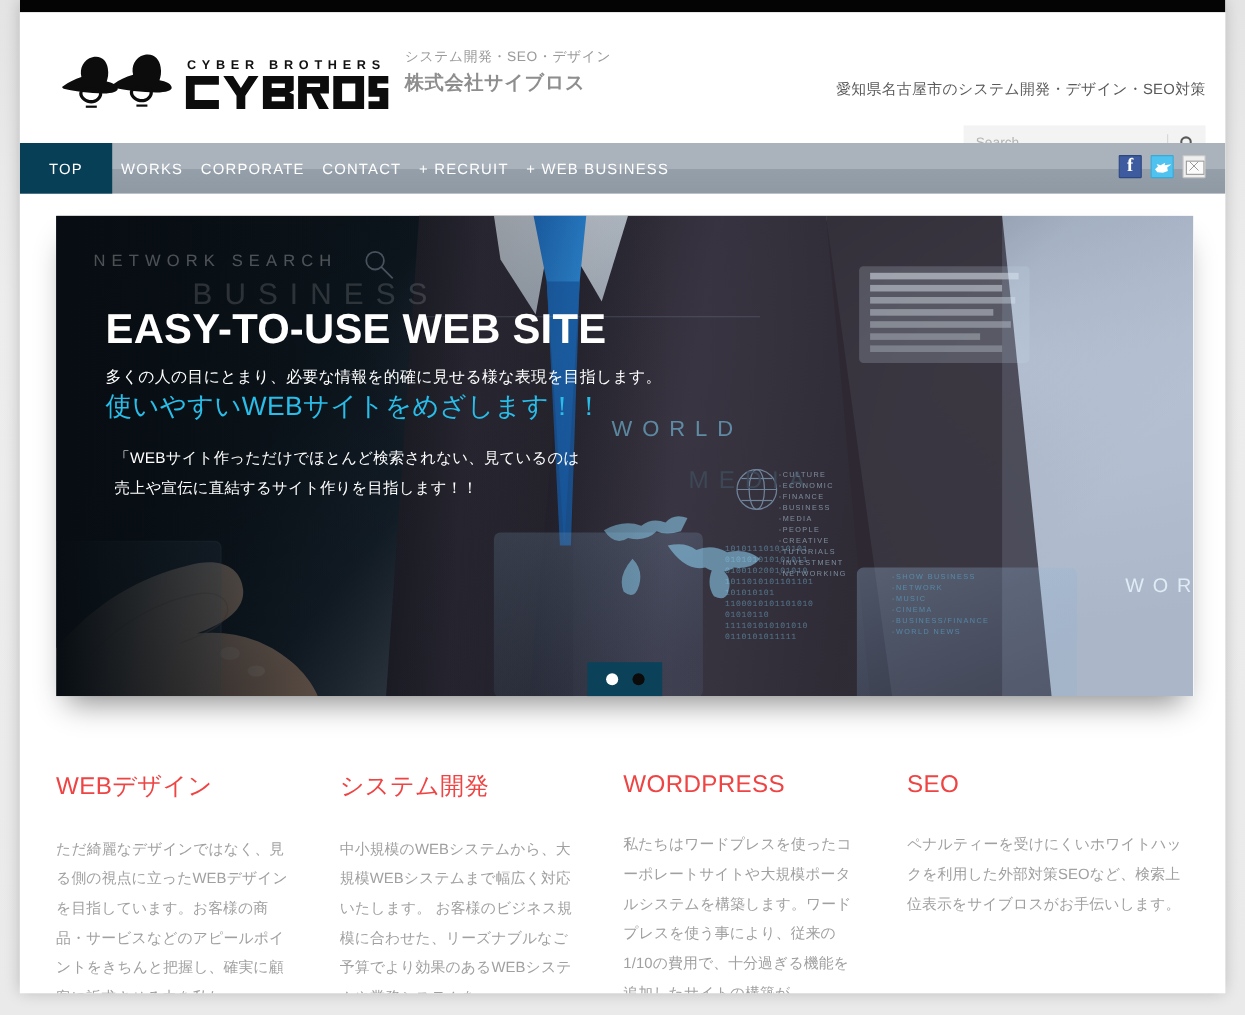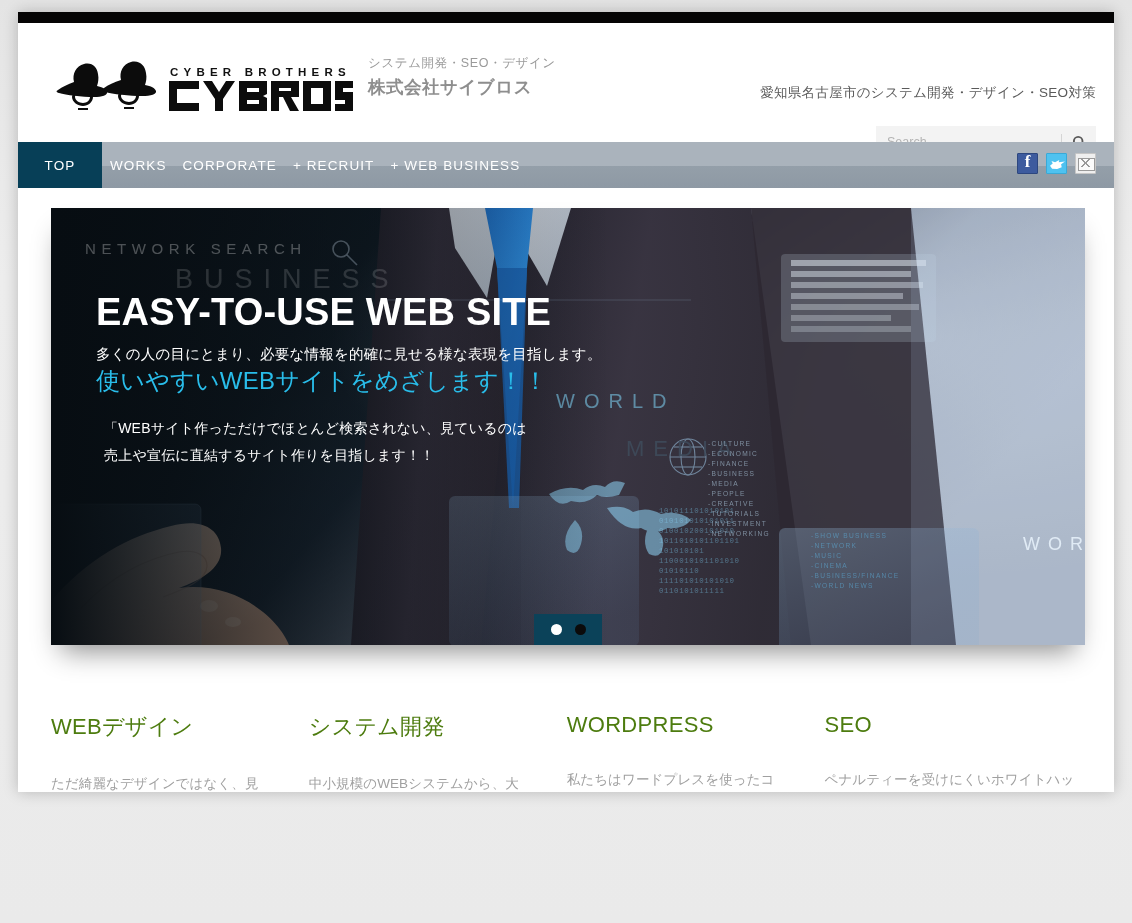--- a/index.html
+++ b/index.html
@@ -15,23 +15,23 @@
     font-family: "Liberation Sans", "DejaVu Sans", sans-serif;
     background: #e9e9e9;
     background-image: linear-gradient(180deg, #e4e4e4 0%, #ededed 30%, #eaeaea 100%);
     position: relative;
   }
 
   
   .page-shell {
     position: absolute;
     left: 18px;
-    top: 12px;
+    top: 0;
     width: 1096px;
-    height: 780px;
+    height: 903px;
     background: #ffffff;
     box-shadow: 0 0 14px rgba(0,0,0,0.22);
     overflow: hidden;
   }
 
   .top-black-bar {
     height: 11px;
     background: #050404;
     width: 100%;
   }
@@ -272,21 +272,21 @@
   .features {
     display: flex;
     padding: 67px 33px 0 33px;
     gap: 0;
   }
   .feature { width: 265px; padding-right: 43px; }
   .feature:last-child { padding-right: 0; }
   .feature h3 {
     font-size: 22px;
     font-weight: normal;
-    color: #4d7c0f;
+    color: #ef4444;
     letter-spacing: 0.3px;
     margin-bottom: 28px;
   }
   .feature p {
     font-size: 13.5px;
     color: #a0a0a0;
     line-height: 2.0;
     letter-spacing: 0.1px;
   }
 </style>
@@ -351,20 +351,21 @@
           <line x1="10.2" y1="10.2" x2="14.5" y2="14.5" stroke="#5a5a5a" stroke-width="2.4" stroke-linecap="round"></line>
         </svg>
       </button>
     </div>
   </div>
 
   <nav class="nav">
     <div class="nav-item active">TOP</div>
     <div class="nav-item">WORKS</div>
     <div class="nav-item">CORPORATE</div>
+    <div class="nav-item">CONTACT</div>
     <div class="nav-item">+ RECRUIT</div>
     <div class="nav-item">+ WEB BUSINESS</div>
 
     <div class="nav-social">
       <a class="soc soc-fb"></a>
       <a class="soc soc-tw"></a>
       <a class="soc soc-mail"></a>
     </div>
   </nav>
 

